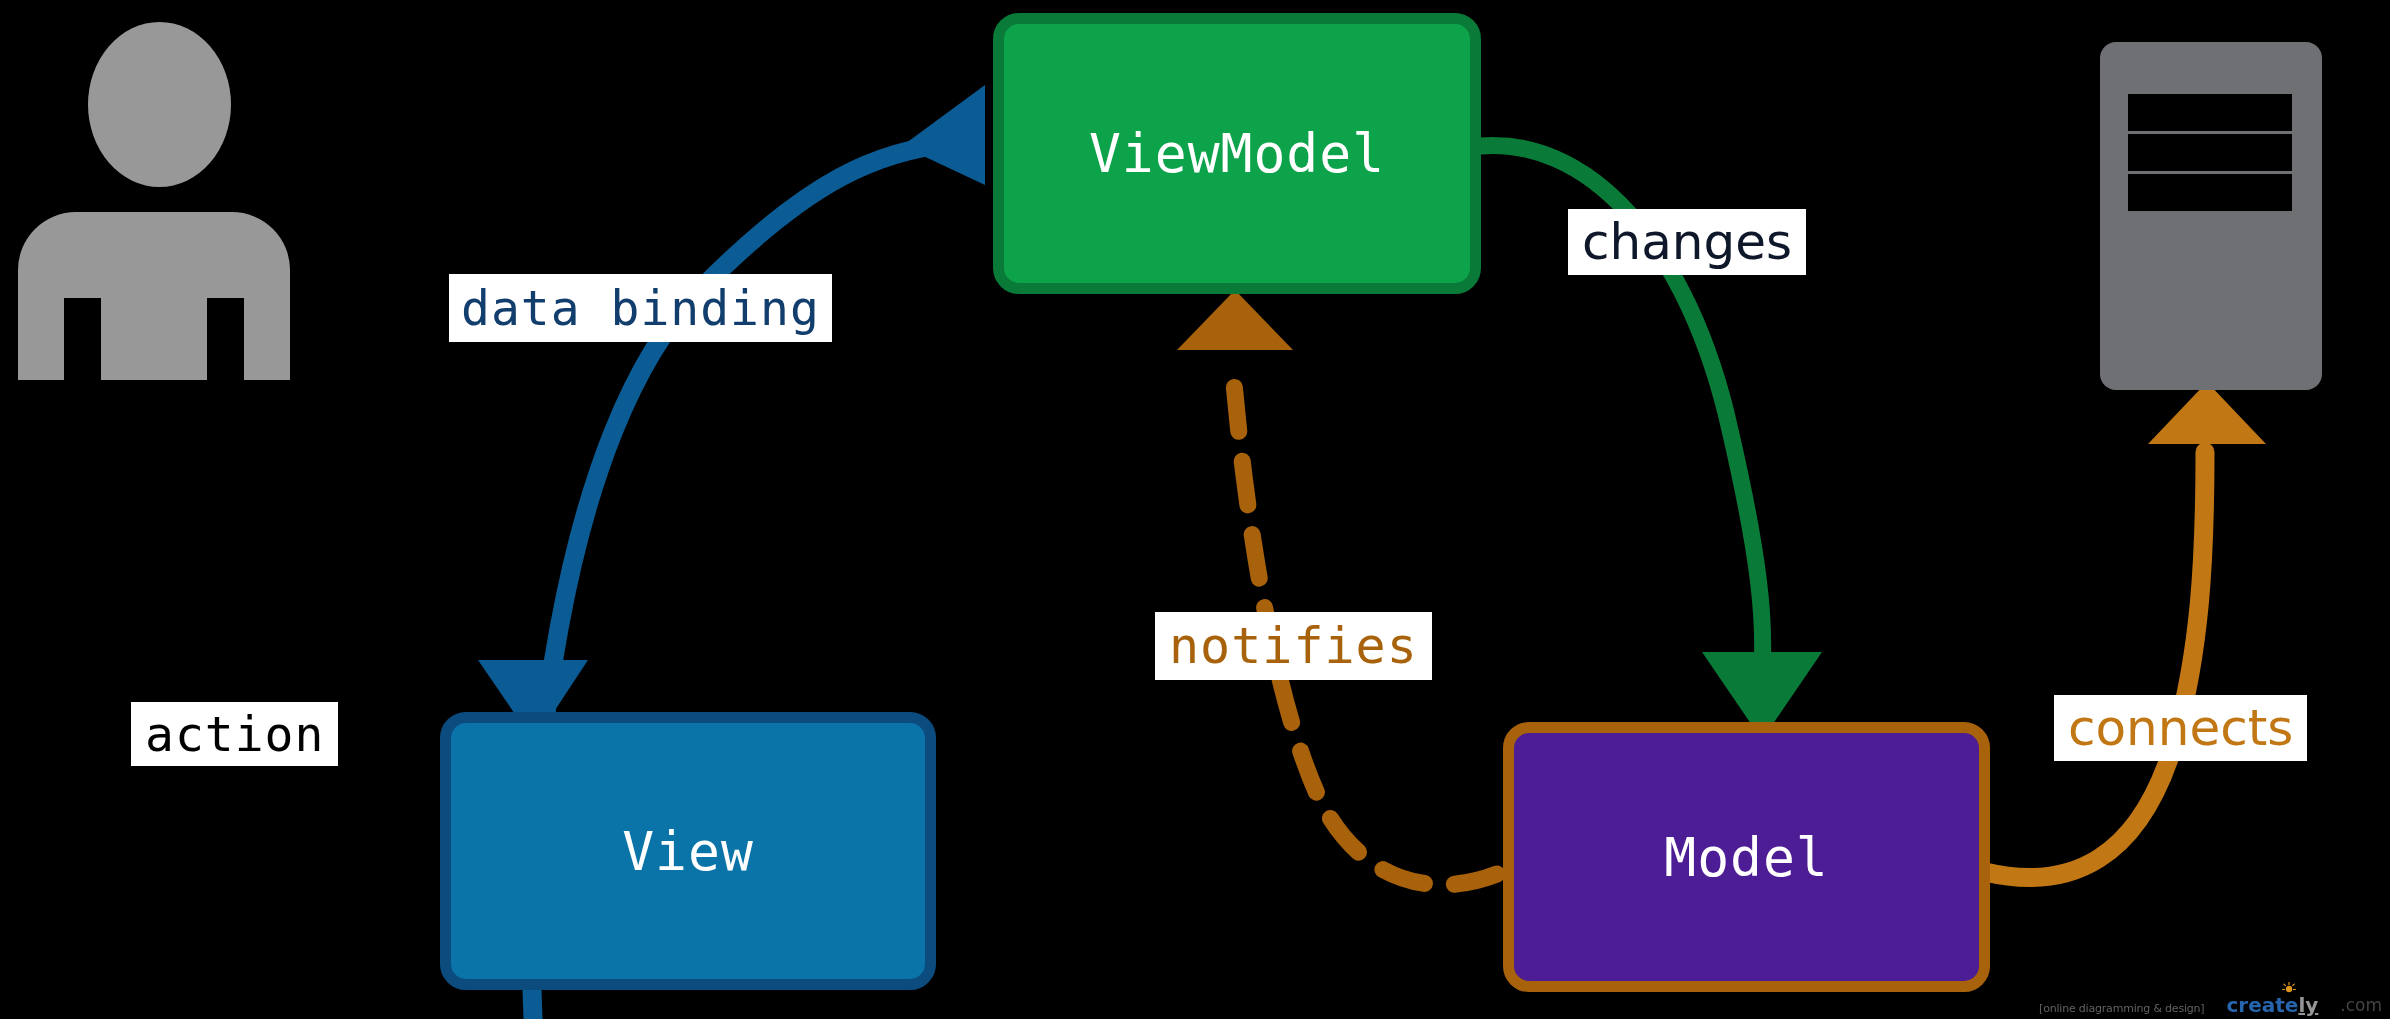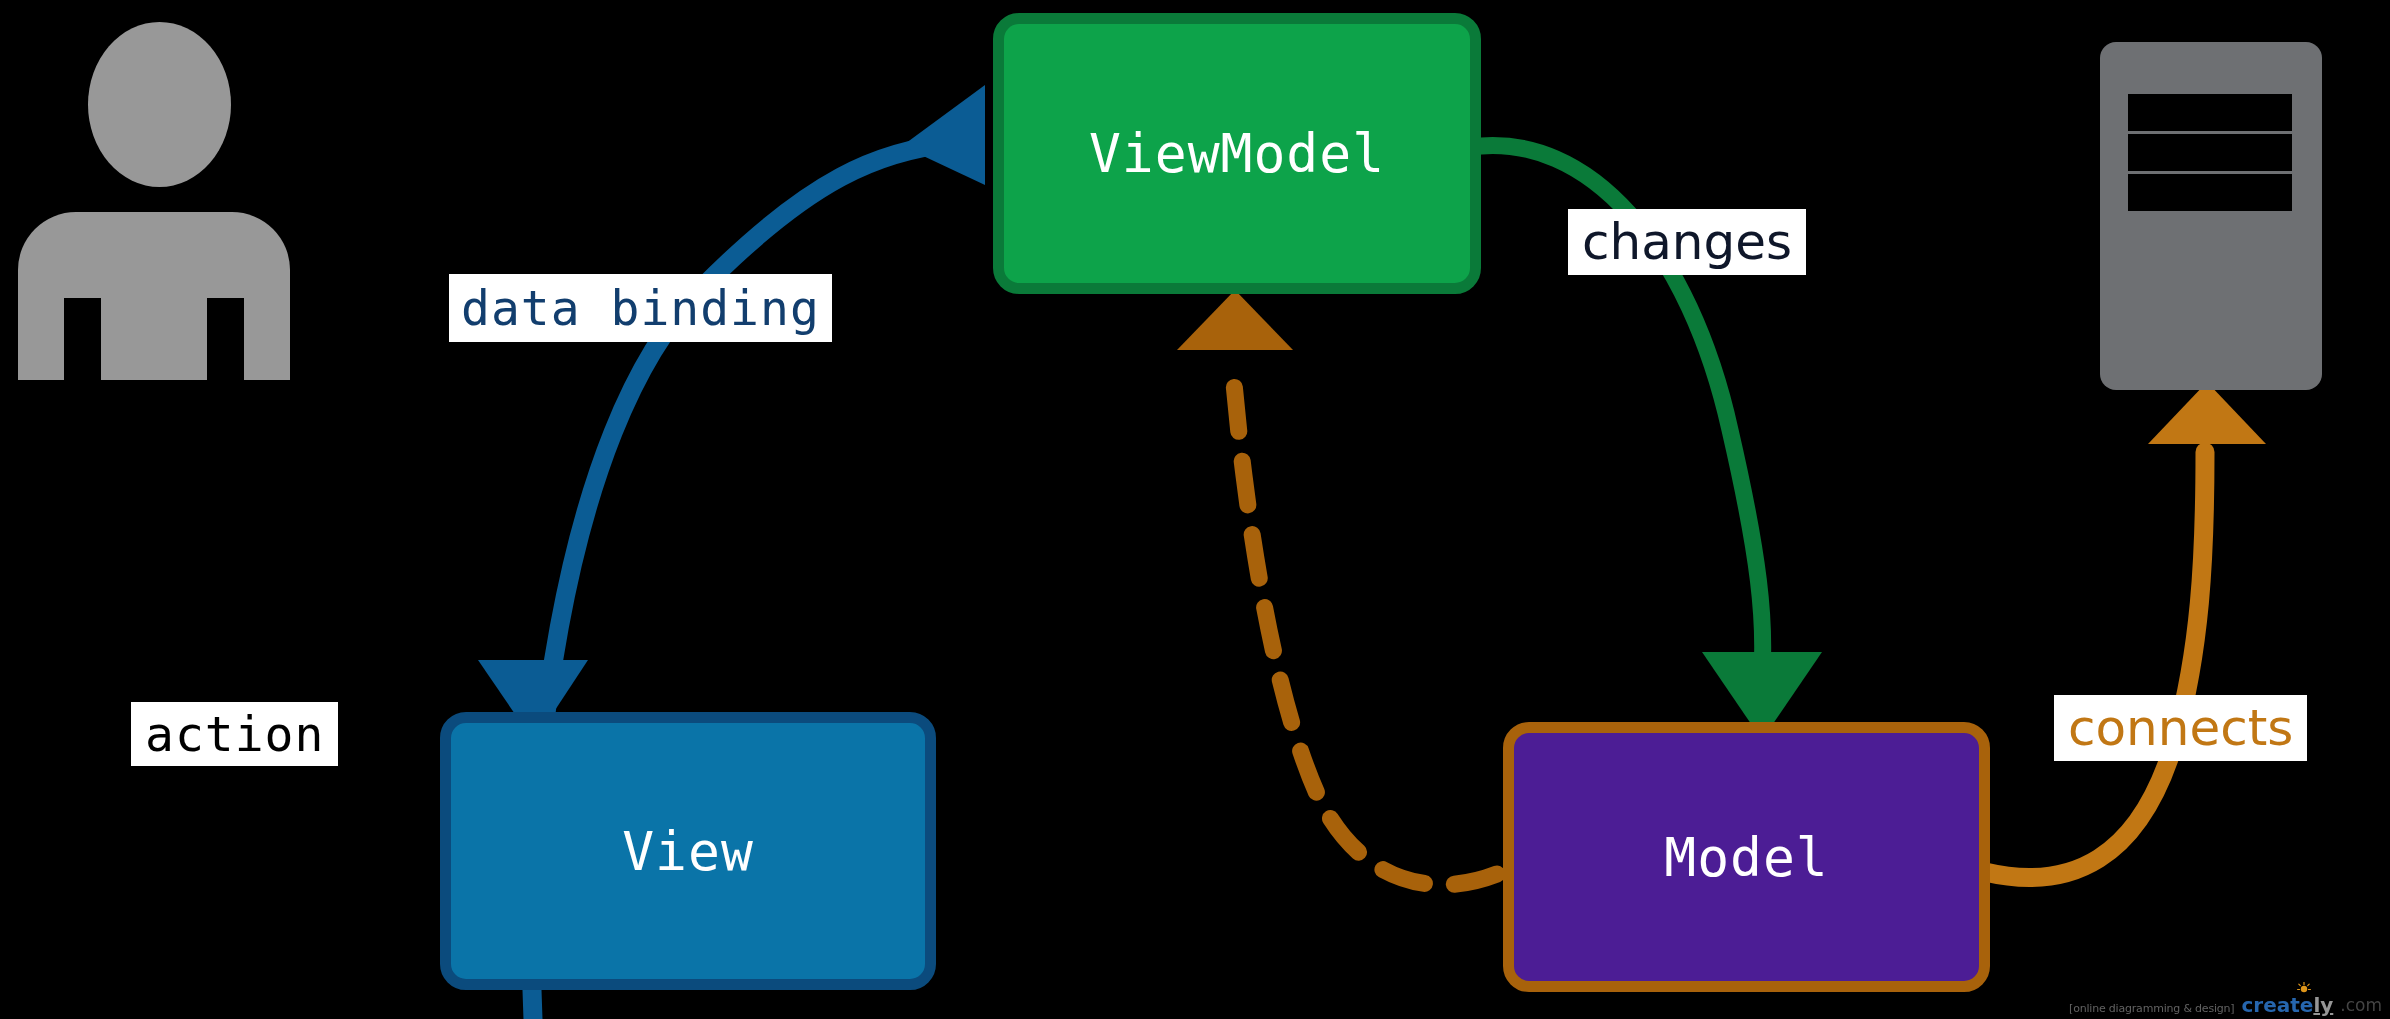--- a/index.html
+++ b/index.html
@@ -167,21 +167,21 @@
     font-family: "DejaVu Sans", sans-serif;
     font-size: 50px;
   }
 
   
   #watermark {
     position: absolute;
     right: 8px; bottom: 4px;
     display: flex;
     align-items: flex-end;
-    gap: 7px;
+    gap: 22px;
     opacity: 0.92;
   }
   #watermark-tagline {
     color: #6b6b6b;
     font-family: "DejaVu Sans", sans-serif;
     font-size: 11px;
     letter-spacing: -0.2px;
   }
   #watermark-brand {
     position: relative;
@@ -256,20 +256,21 @@
   <div class="node" id="node-model">
     <span class="node-label" data-bind="diagram.nodes.2.label">Model</span>
   </div>
 
   <div class="edge-label" id="label-data-binding" data-bind="diagram.edges.0.label">data binding</div>
 
   <div class="edge-label" id="label-action" data-bind="diagram.edges.1.label">action</div>
 
   <div class="edge-label" id="label-changes" data-bind="diagram.edges.2.label">changes</div>
 
+  <div class="edge-label" id="label-notifies" data-bind="diagram.edges.3.label">notifies</div>
 
   <div class="edge-label" id="label-connects" data-bind="diagram.edges.4.label">connects</div>
 
   <div id="watermark">
     <span id="watermark-tagline" data-bind="watermark.tagline">[online diagramming &amp; design]</span>
     <span id="watermark-brand">
       <svg id="watermark-bulb" viewBox="0 0 14 14">
         <circle cx="7" cy="7" r="3.2" fill="#F2A31D"></circle>
         <g stroke="#F2A31D" stroke-width="1.2" stroke-linecap="round">
           <line x1="7" y1="0.5" x2="7" y2="2.6"></line>

